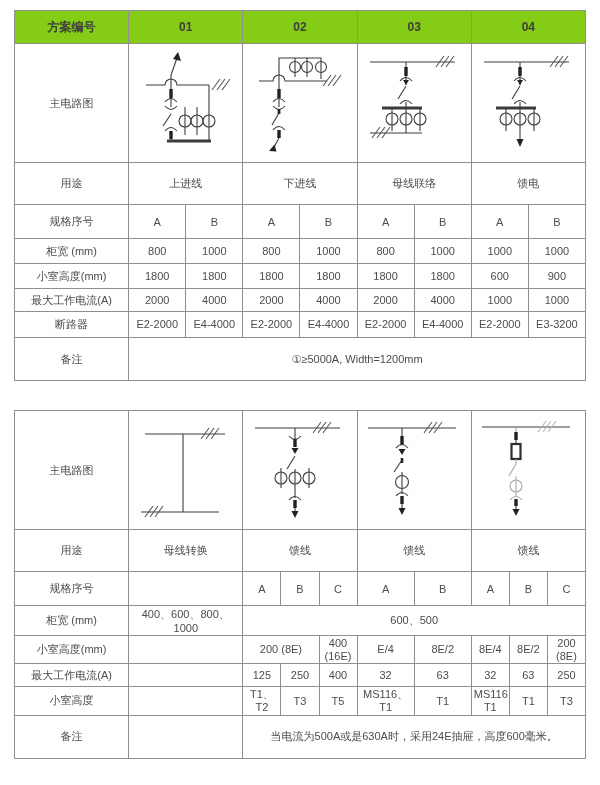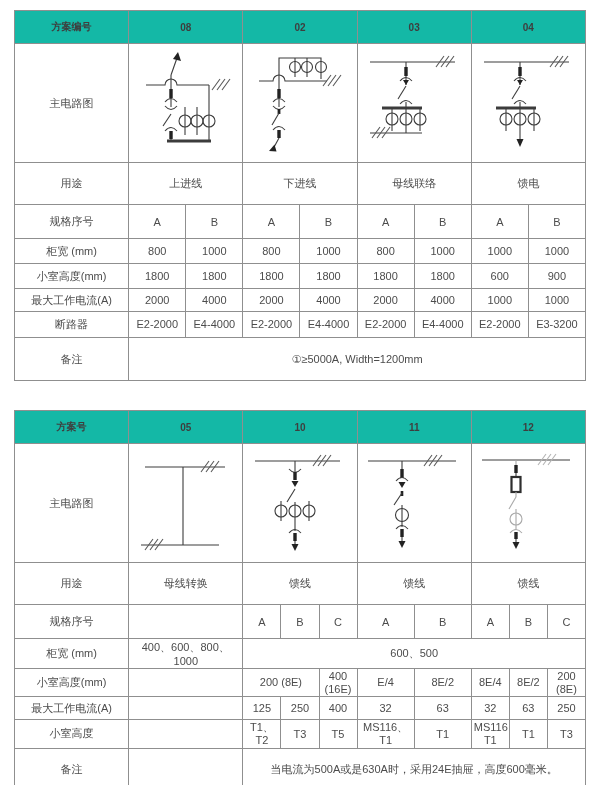--- a/index.html
+++ b/index.html
@@ -25,24 +25,24 @@
     border: 1px solid #8f8f8f;
     font-size: 11px;
     color: #4c4c4c;
     text-align: center;
     vertical-align: middle;
     padding: 1px 2px;
     font-weight: normal;
     overflow: hidden;
   }
   table.spec th {
-    background: #14b8a6;
+    background: #84cc16;
     font-weight: 600;
     color: #3e3e3e;
-    font-size: 10px;
+    font-size: 12px;
   }
   .h-head  { height: 33px; }
   .h-diag  { height: 119px; }
   .h-use   { height: 42px; padding-left: 42px; }
   .h-spec  { height: 34px; }
   .h-w     { height: 25px; }
   .h-h     { height: 25px; }
   .h-c     { height: 23px; }
   .h-b     { height: 26px; padding-left: 11px; }
   .h-n     { height: 43px; }
@@ -66,21 +66,21 @@
         <col style="width:57px">
       <col style="width:57px">
         <col style="width:57px">
       <col style="width:57px">
         <col style="width:57px">
     </colgroup>
 
     <tbody>
         <tr class="h-head">
       <th>方案编号</th>
-      <th colspan="2">08</th>
+      <th colspan="2">01</th>
       <th colspan="2">02</th>
       <th colspan="2">03</th>
       <th colspan="2">04</th>
     </tr>
 
     <tr class="h-diag">
       <td>主电路图</td>
       <td colspan="2" class="diag-cell">
         <svg width="110" height="116" viewBox="0 0 110 116" stroke="#3c3c3c" stroke-width="1.1" fill="none">
           <g>
@@ -282,27 +282,20 @@
         <col style="width:38px">
         <col style="width:38px">
       <col style="width:57px">
         <col style="width:57px">
       <col style="width:38px">
         <col style="width:38px">
         <col style="width:38px">
     </colgroup>
 
     <tbody>
-        <tr class="h-head">
-      <th>方案号</th>
-      <th>05</th>
-      <th colspan="3">10</th>
-      <th colspan="2">11</th>
-      <th colspan="3">12</th>
-    </tr>
 
     <tr class="h-diag">
       <td>主电路图</td>
       <td class="diag-cell">
         <svg width="110" height="116" viewBox="0 0 110 116" stroke="#3c3c3c" stroke-width="1.1" fill="none">
           <line x1="14" y1="22" x2="94" y2="22"></line>
           <g stroke="#5a5a5a">
                 <path d="M70 27 L78 16 M75 27 L83 16 M80 27 L88 16"></path>
               </g>
           <line x1="52" y1="22" x2="52" y2="100"></line>

